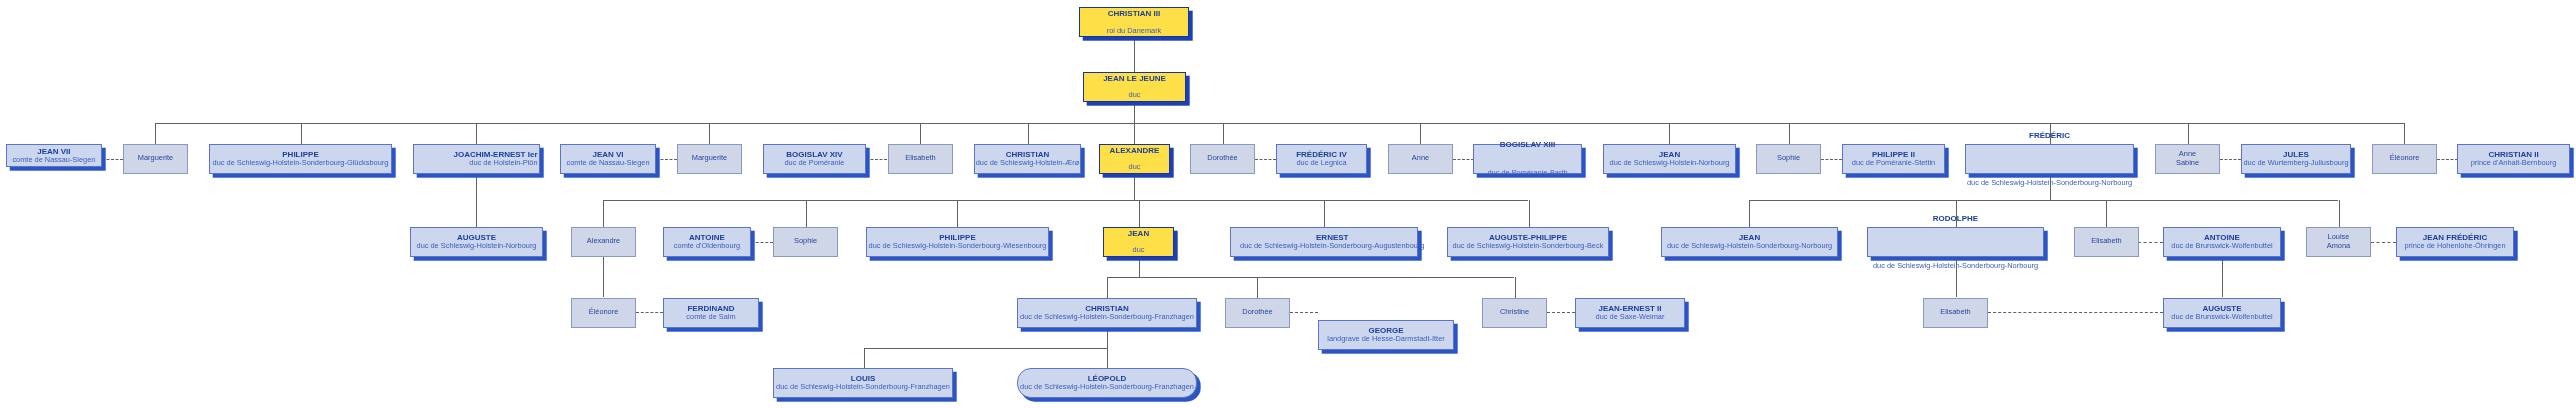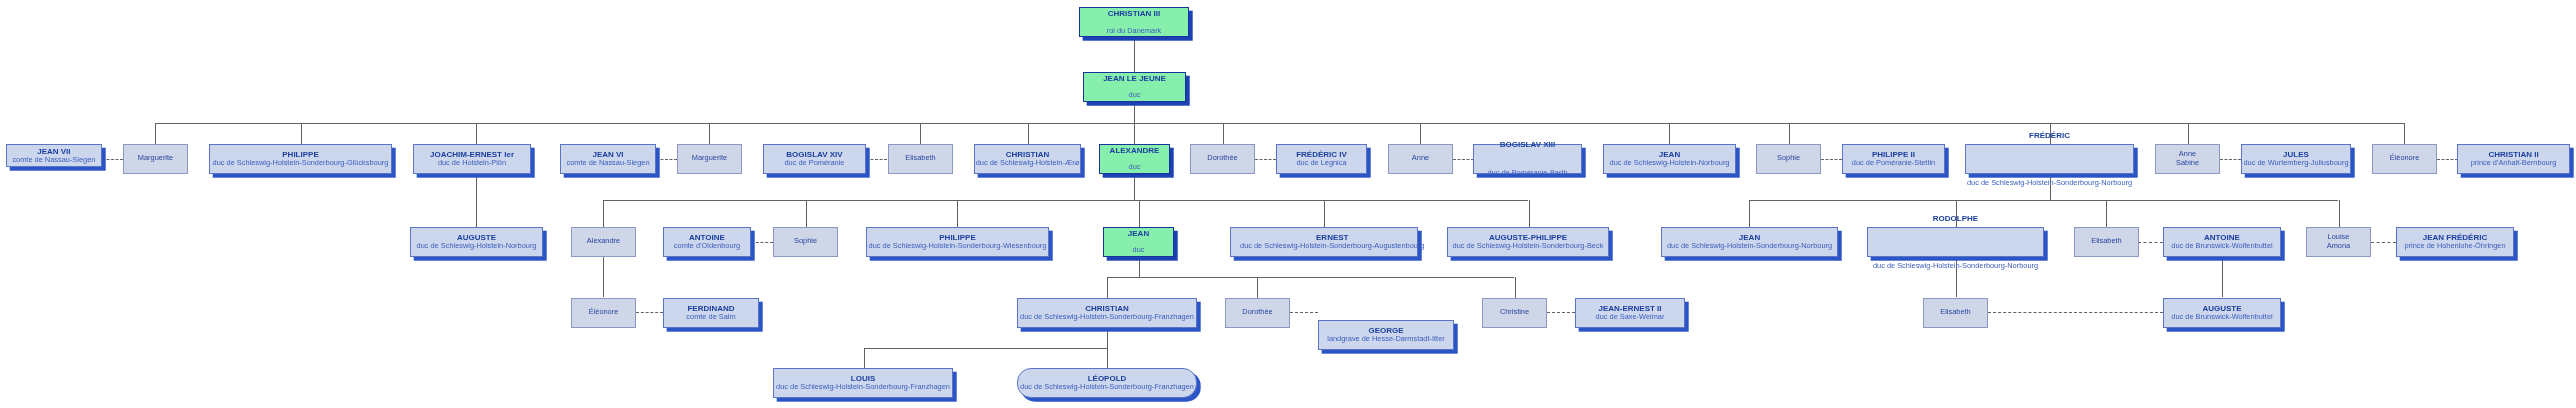--- a/index.html
+++ b/index.html
@@ -1,21 +1,21 @@
 <!DOCTYPE html>
 <html style="font-size:11.8px"><head>
 <meta charset="utf-8">
 <style>
   html,body{margin:0;padding:0;background:#ffffff;font-family:"Liberation Sans",sans-serif;}
   #tree-canvas{position:relative;width:2576px;height:409px;background:#ffffff;overflow:hidden;}
   .node{position:absolute;box-sizing:border-box;display:flex;flex-direction:column;align-items:center;justify-content:center;
         text-align:center;background:#ccd7ee;border:0.7px solid #5b74c4;padding:0.7px 1.5px;cursor:pointer;}
   .node.big{box-shadow:3.7px 3.7px 0 #2b55c7;}
   .node.small{background:#cfd6e8;border:0.7px solid #8b98c2;}
-  .node.hl{border:1.5px solid #17349d;background:#86efac;box-shadow:3.7px 3.7px 0 #1d41b4;gap:8px;}
+  .node.hl{border:1.5px solid #17349d;background:#fde047;box-shadow:3.7px 3.7px 0 #1d41b4;gap:8px;}
   .pname{font-size:8px;font-weight:bold;color:#1c3f9e;white-space:nowrap;line-height:1.15;}
   .small .pname{font-weight:normal;font-size:7.4px;color:#26449f;}
   .ptitle{font-size:7.4px;color:#3b5cbb;white-space:nowrap;line-height:1.1;}
   .hline,.vline{position:absolute;background:#616161;}
   .hline{height:0.7px;}
   .vline{width:0.7px;}
   .dline{position:absolute;height:0;border-top:0.7px dashed #616161;}
 </style>
 </head>
 <body>
@@ -92,21 +92,21 @@
       <span class="pname">JEAN VII</span>
       <span class="ptitle">comte de Nassau-Siegen</span>
     </div>
     <div class="node small" style="left: 123px; top: 144px; width: 65px; height: 29.5px;">
       <span class="pname">Marguerite</span>
     </div>
     <div class="node big" style="left: 209px; top: 144px; width: 183px; height: 29.5px;">
       <span class="pname">PHILIPPE</span>
       <span class="ptitle">duc de Schleswig-Holstein-Sonderbourg-Glücksbourg</span>
     </div>
-    <div class="node big" style="left: 413px; top: 144px; width: 118px; height: 29.5px;">
+    <div class="node big" style="left: 413px; top: 144px; width: 127px; height: 29.5px; align-items: flex-end;">
       <span class="pname">JOACHIM-ERNEST Ier</span>
       <span class="ptitle">duc de Holstein-Plön</span>
     </div>
     <div class="node big" style="left: 560px; top: 144px; width: 96px; height: 29.5px;">
       <span class="pname">JEAN VI</span>
       <span class="ptitle">comte de Nassau-Siegen</span>
     </div>
     <div class="node small" style="left: 677px; top: 144px; width: 65px; height: 29.5px;">
       <span class="pname">Marguerite</span>
     </div>

